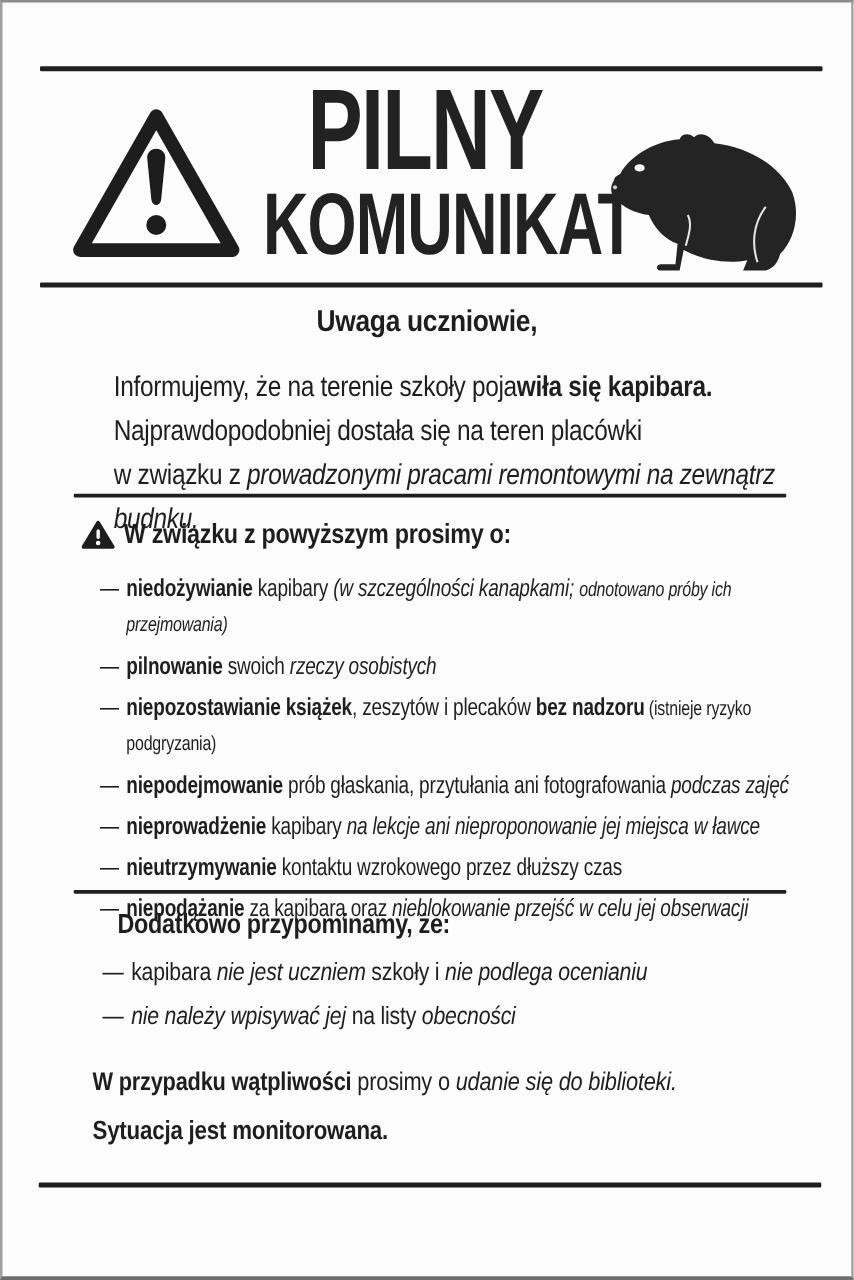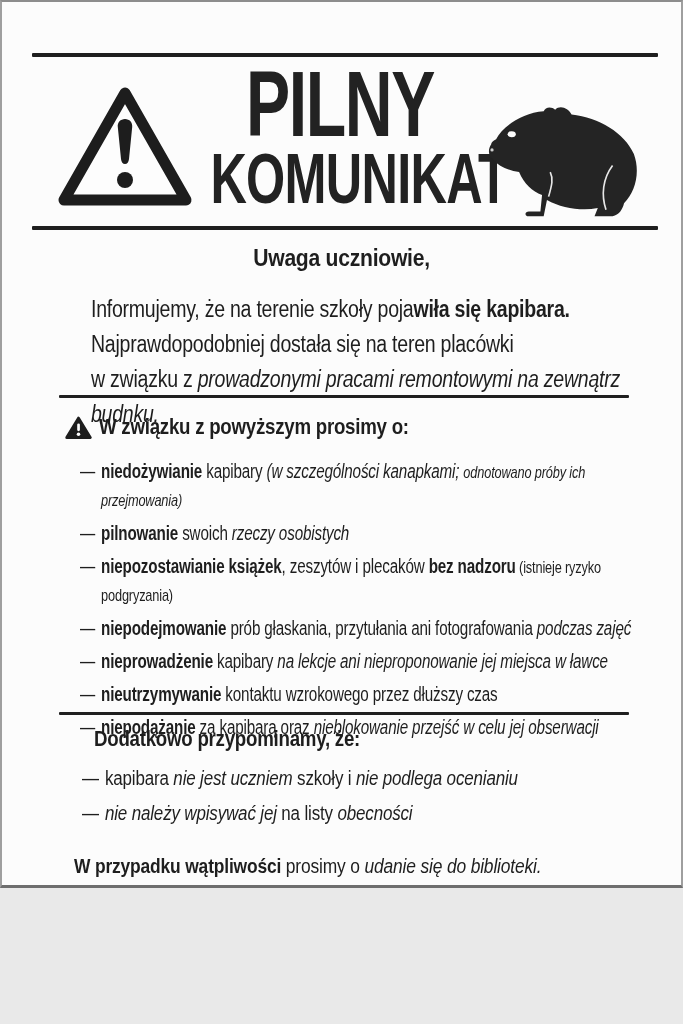--- a/index.html
+++ b/index.html
@@ -1,17 +1,17 @@
 <!DOCTYPE html>
 <html><head>
 <meta charset="utf-8">
 <style>
   html,body{margin:0;padding:0;background:#e9e9e9;}
   .page{
-    position:relative;width:683px;height:888px;box-sizing:border-box;
+    position:relative;width:683px;height:1024px;box-sizing:border-box;
     background:#fcfcfc;color:#1e1e1e;overflow:hidden;
     border-top:2px solid #8d8d8d;border-left:2px solid #9f9f9f;
     border-right:2px solid #9f9f9f;border-bottom:3px solid #6e6e6e;
     font-family:"Liberation Sans","DejaVu Sans",sans-serif;
   }
   .rule{position:absolute;background:#1f1f1f;border-radius:1px;}
   .rule-1{top:51px;left:30px;width:626px;height:3.5px;}
   .rule-2{top:224px;left:30px;width:626px;height:4px;}
   .rule-3{top:393px;left:57px;width:570px;height:2.5px;}
   .rule-4{top:710px;left:57px;width:570px;height:2.5px;}

